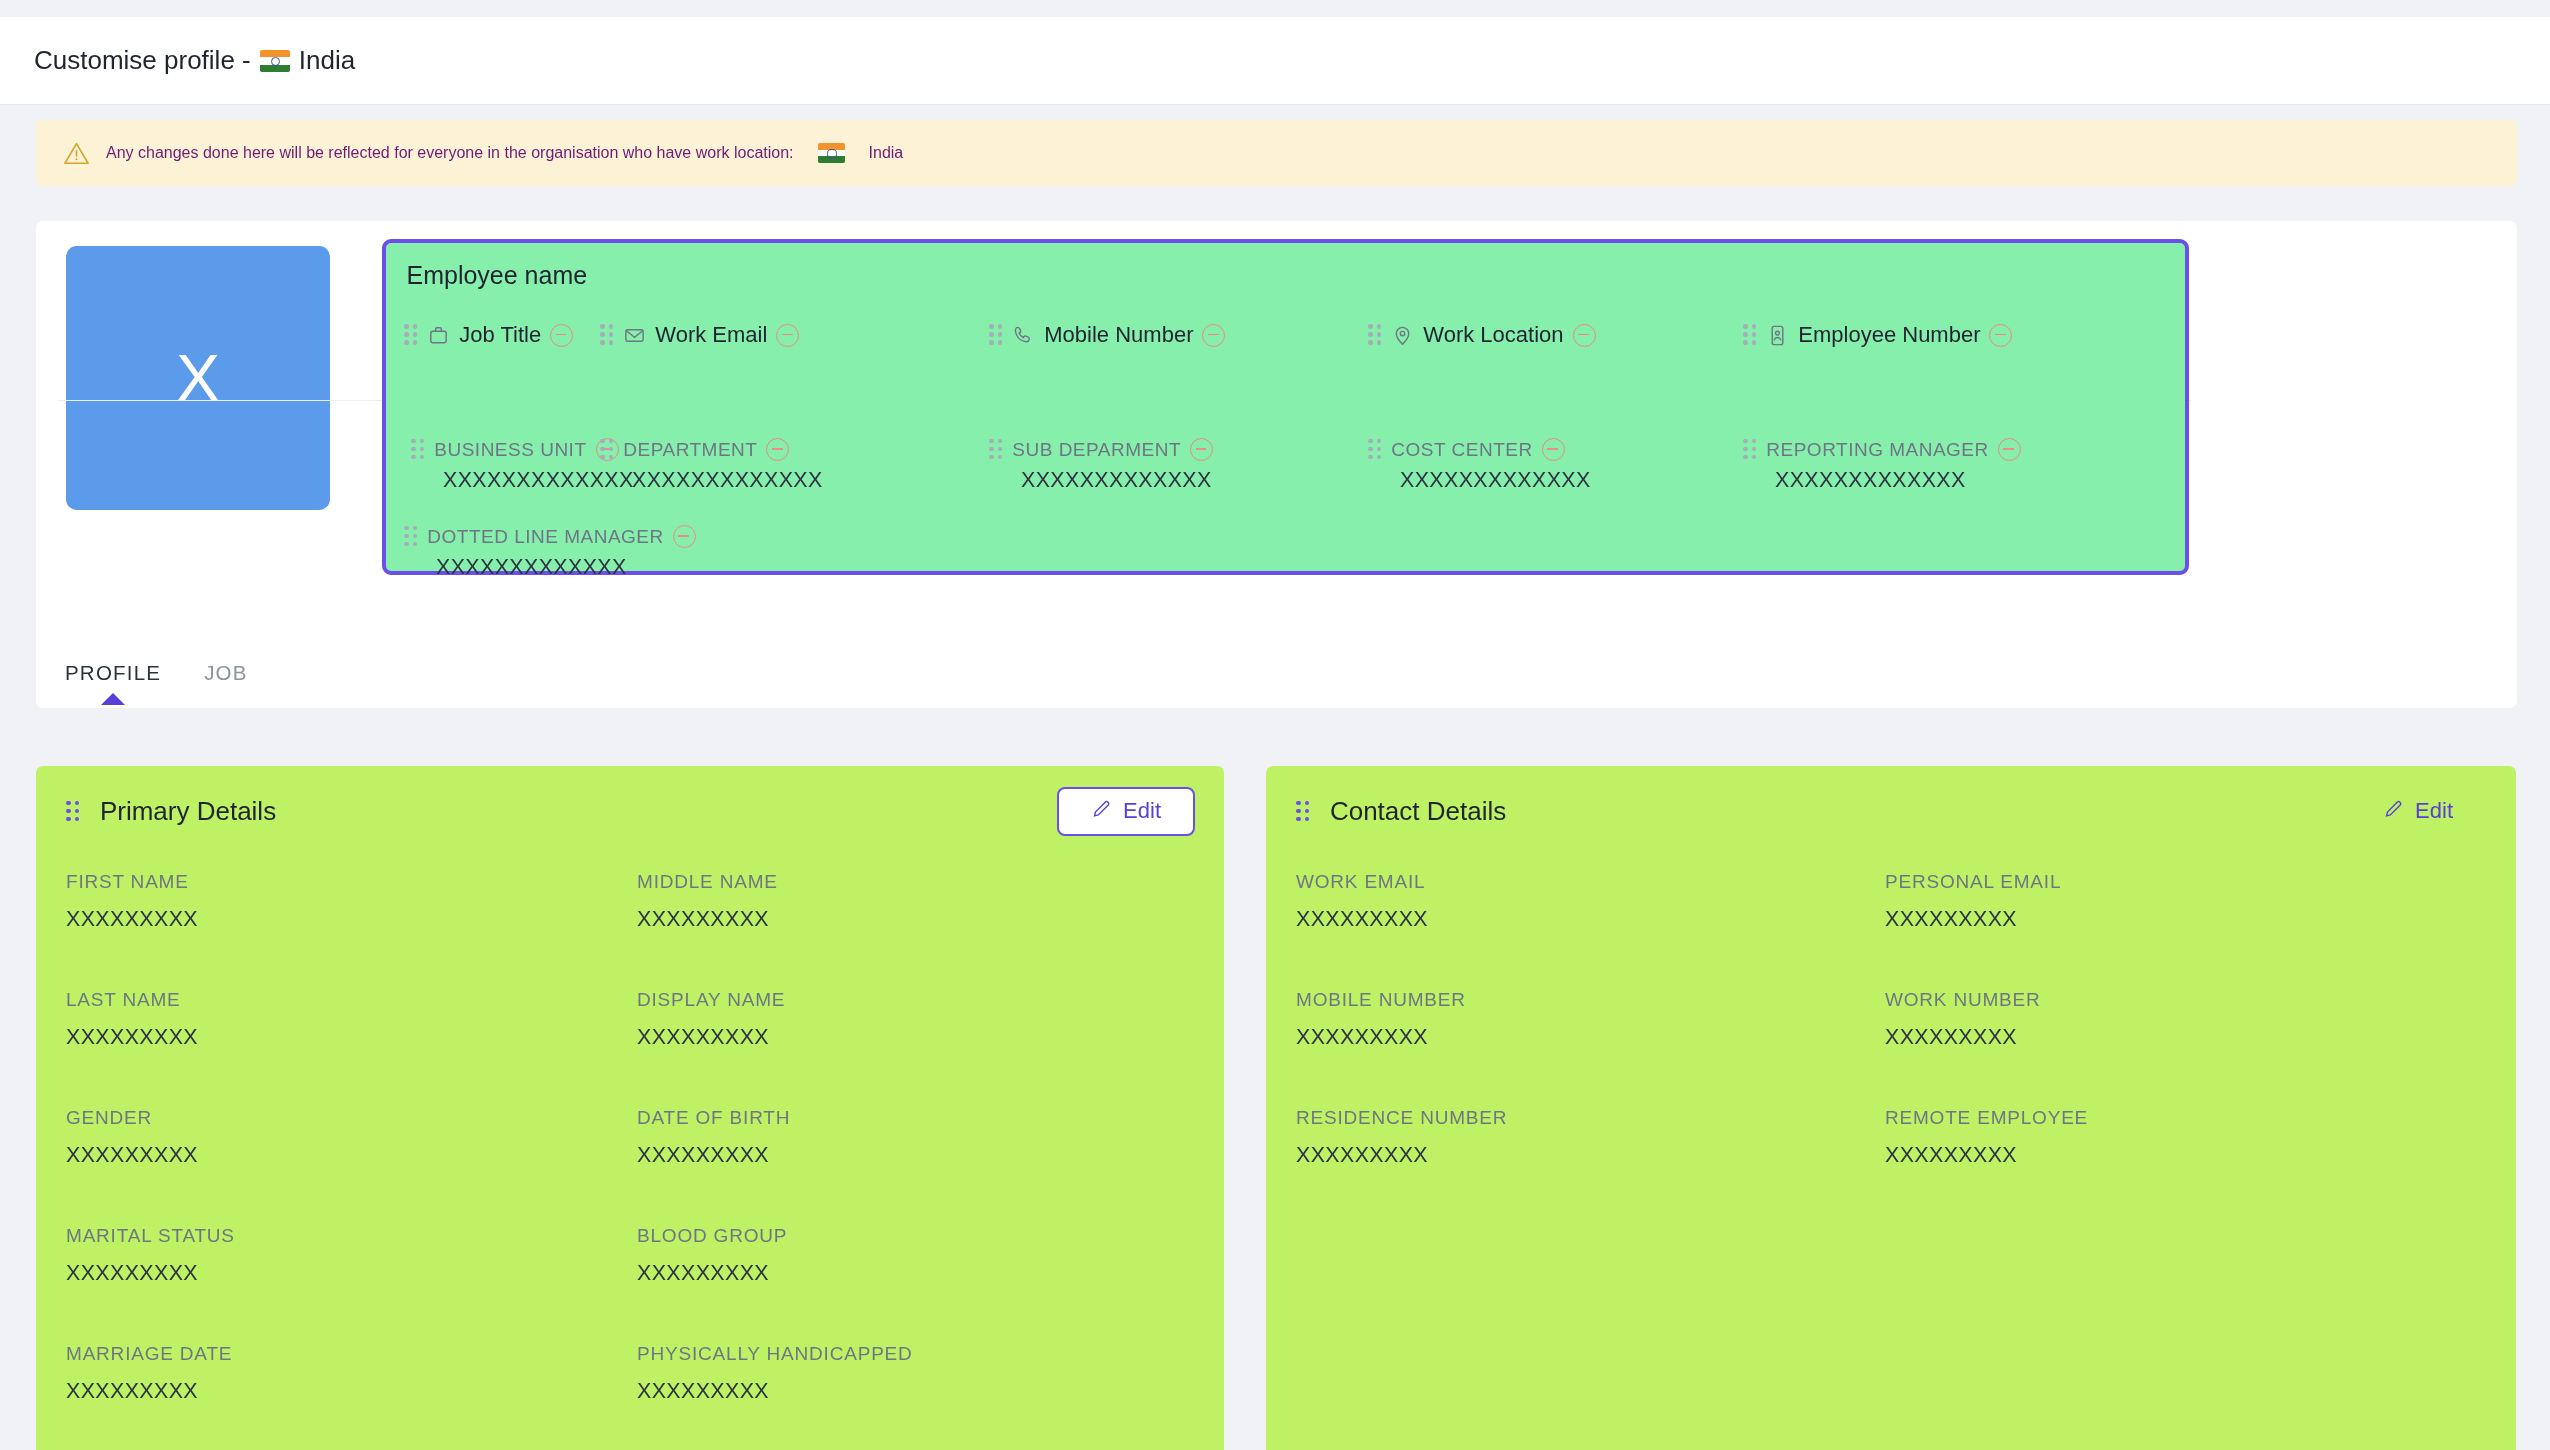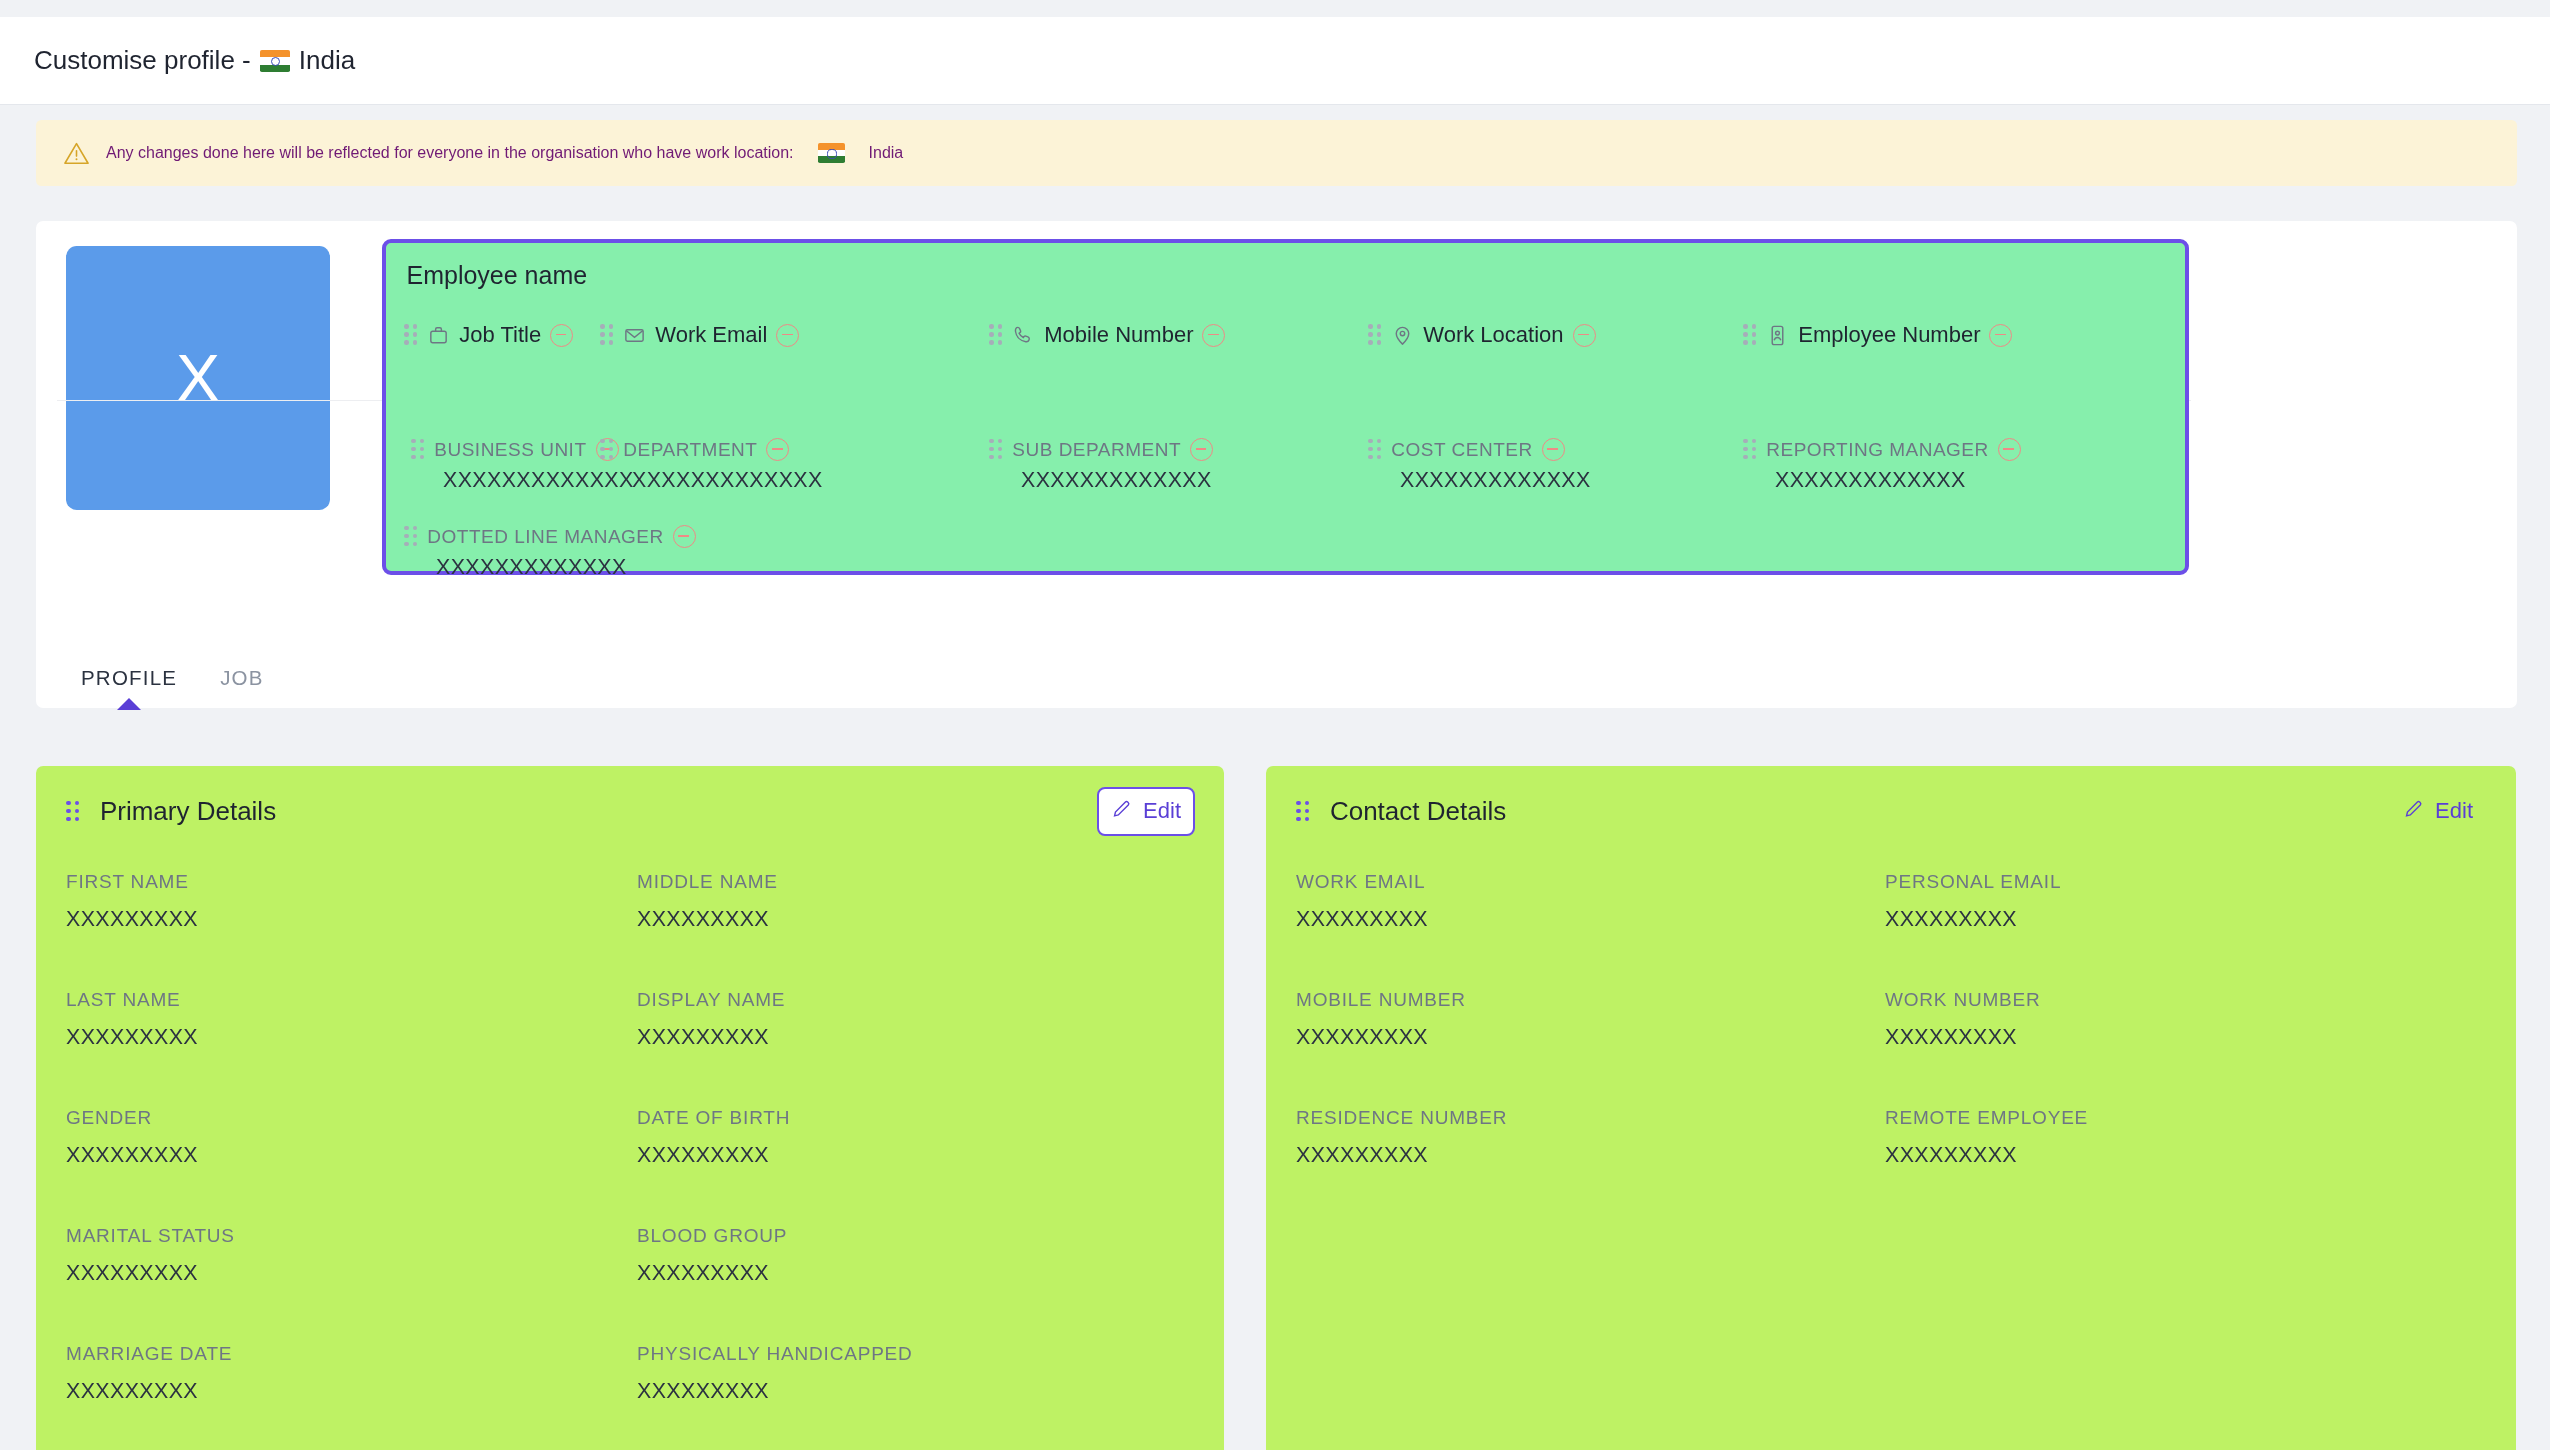--- a/index.html
+++ b/index.html
@@ -146,21 +146,21 @@
     content: ""; position: absolute; left: 4.5px; top: 9px;
     width: 10.7px; height: 1.6px; background: #ef8a86;
   }
 
   .ic { width: 23px; height: 23px; flex: none; display: block; }
 
   
   .tabs {
     position: absolute; left: 36px; top: 661px;
     width: 2481px; height: 47px;
-    display: flex; align-items: center; gap: 43px; padding-left: 45px;
+    display: flex; align-items: flex-start; gap: 43px; padding-left: 29px;
   }
   .tab { font-size: 20.5px; letter-spacing: 1.2px; position: relative; padding-bottom: 12.5px; cursor: pointer; }
   .tab.active { color: #2b3240; font-weight: 400; }
   .tab.inactive { color: #8b93a1; }
   .tab.active::after {
     content: ""; position: absolute; left: 50%; bottom: -7.1px; margin-left: -12.5px;
     width: 0; height: 0; border-left: 12.5px solid transparent;
     border-right: 12.5px solid transparent; border-bottom: 12.5px solid #5a3fd6;
   }
 
@@ -176,21 +176,21 @@
   .card-head {
     position: absolute; left: 0; top: 0; width: 100%; height: 91px;
     display: flex; align-items: center; padding: 0 29px 0 30px;
   }
   .card-title { font-size: 26px; color: #1f2430; margin-left: 19.6px; }
   .spacer { flex: 1; }
 
   .edit-btn {
     display: flex; align-items: center; gap: 10.7px;
     font-size: 22px; color: #5a3fd6; cursor: pointer;
-    padding: 9px 12px; border-radius: 8px; border: 2.7px solid transparent;
+    padding: 9px 32px; border-radius: 8px; border: 2.7px solid transparent;
     background: transparent;
   }
   .edit-btn.highlight { border-color: #6c4fe8; background: #ffffff; }
 
   .fields { position: absolute; left: 30px; top: 105px; width: calc(100% - 36px); }
   .frow { position: relative; height: 118px; }
   .fcell { position: absolute; top: 0; }
   .fcell.c1 { left: 0; }
   .fcell.c2 { left: 571px; }
   .card.right .fcell.c2 { left: 589px; }

